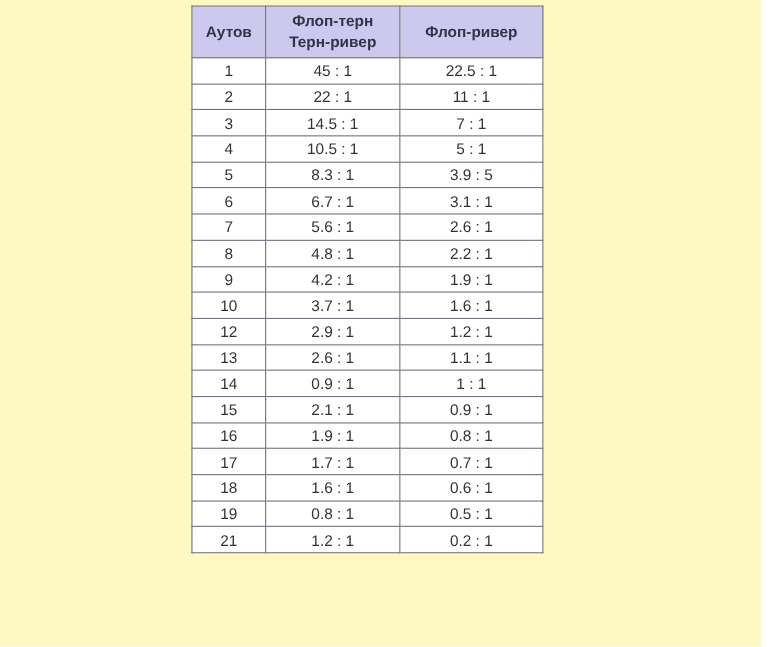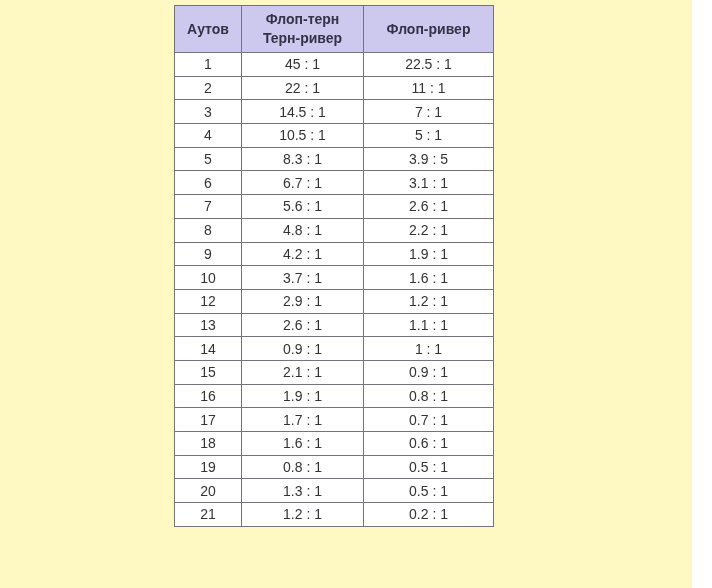--- a/index.html
+++ b/index.html
@@ -164,25 +164,20 @@
             <td>18</td>
             <td>1.6 : 1</td>
             <td>0.6 : 1</td>
           </tr>
           <tr>
             <td>19</td>
             <td>0.8 : 1</td>
             <td>0.5 : 1</td>
           </tr>
           <tr>
-            <td>20</td>
-            <td>1.3 : 1</td>
-            <td>0.5 : 1</td>
-          </tr>
-          <tr>
             <td>21</td>
             <td>1.2 : 1</td>
             <td>0.2 : 1</td>
           </tr>
         </tbody>
     </table>
   </div>
 </div>
 
 </body></html>

